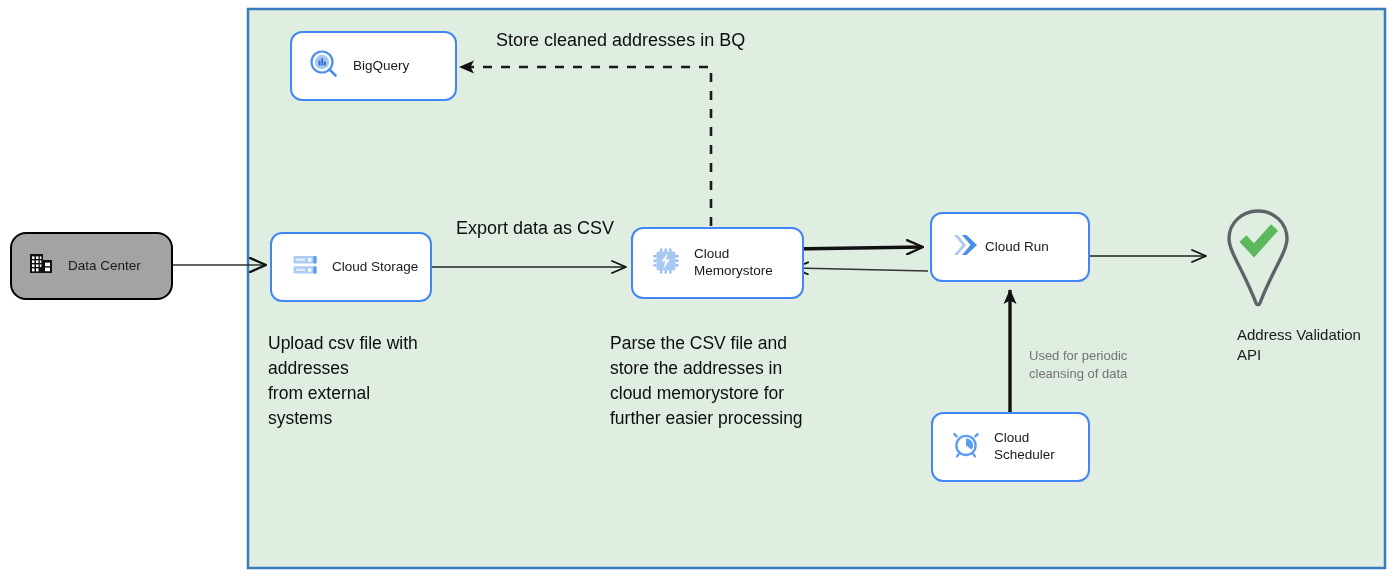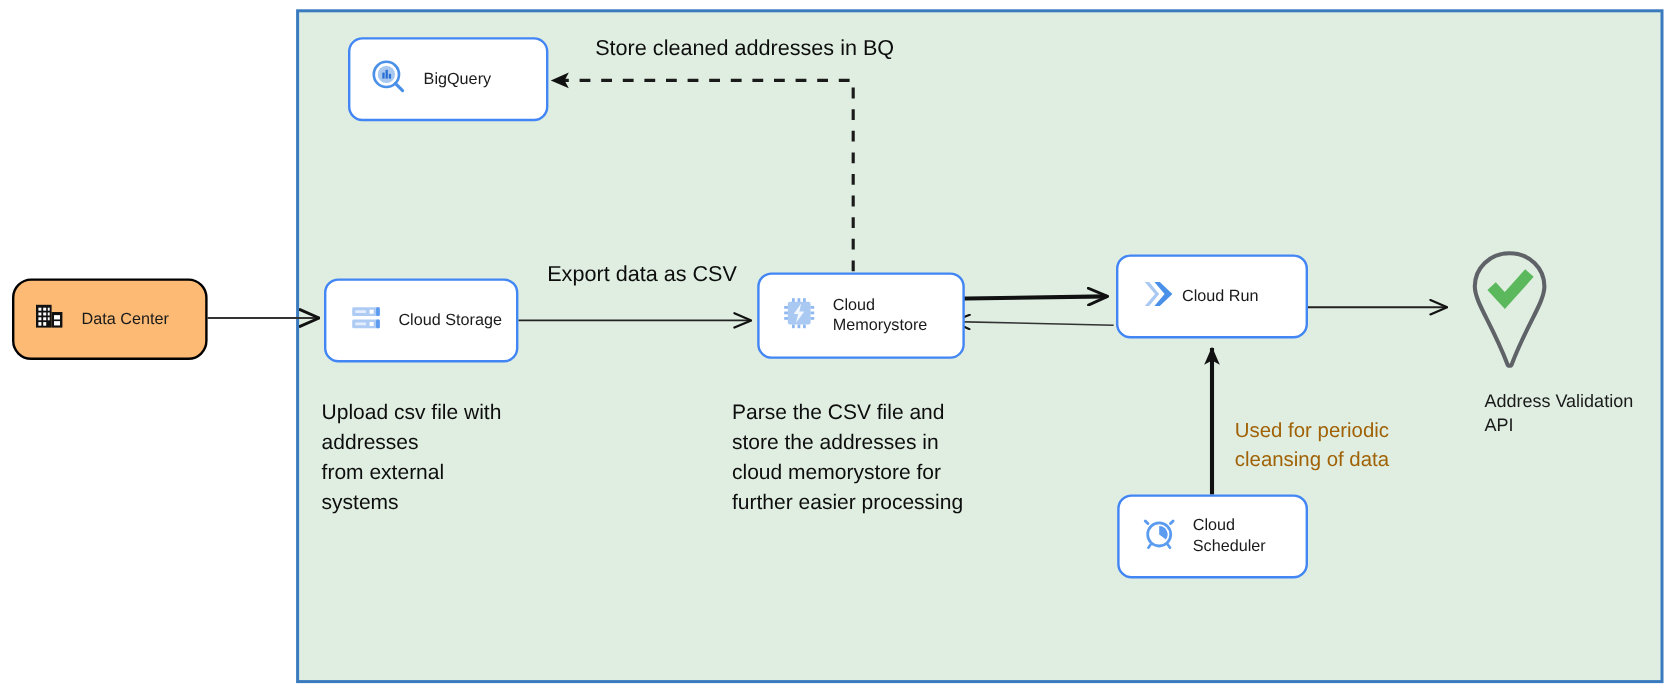--- a/index.html
+++ b/index.html
@@ -39,42 +39,42 @@
     flex: 0 0 auto;
     display: block;
   }
   .node .lbl {
     font-size: 13.5px;
     color: #1a1a1a;
     line-height: 1.25;
     white-space: pre-line;
   }
   #node-datacenter {
-    background: #fdba74;
+    background: #a3a3a3;
     border: 2px solid #000000;
     border-radius: 16px;
   }
   #node-datacenter .lbl { font-size: 13.5px; }
   .annot {
     position: absolute;
     font-size: 17.5px;
     color: #0d0d0d;
     line-height: 1.42;
     white-space: pre-line;
   }
   .edge-label {
     position: absolute;
     font-size: 18px;
     color: #0d0d0d;
     white-space: nowrap;
   }
   .small-annot {
     position: absolute;
-    font-size: 17px;
-    color: #a16207;
+    font-size: 13px;
+    color: #737373;
     line-height: 1.4;
     white-space: pre-line;
   }
   .api-label {
     position: absolute;
     font-size: 15px;
     color: #1a1a1a;
     line-height: 1.35;
     white-space: pre-line;
   }

